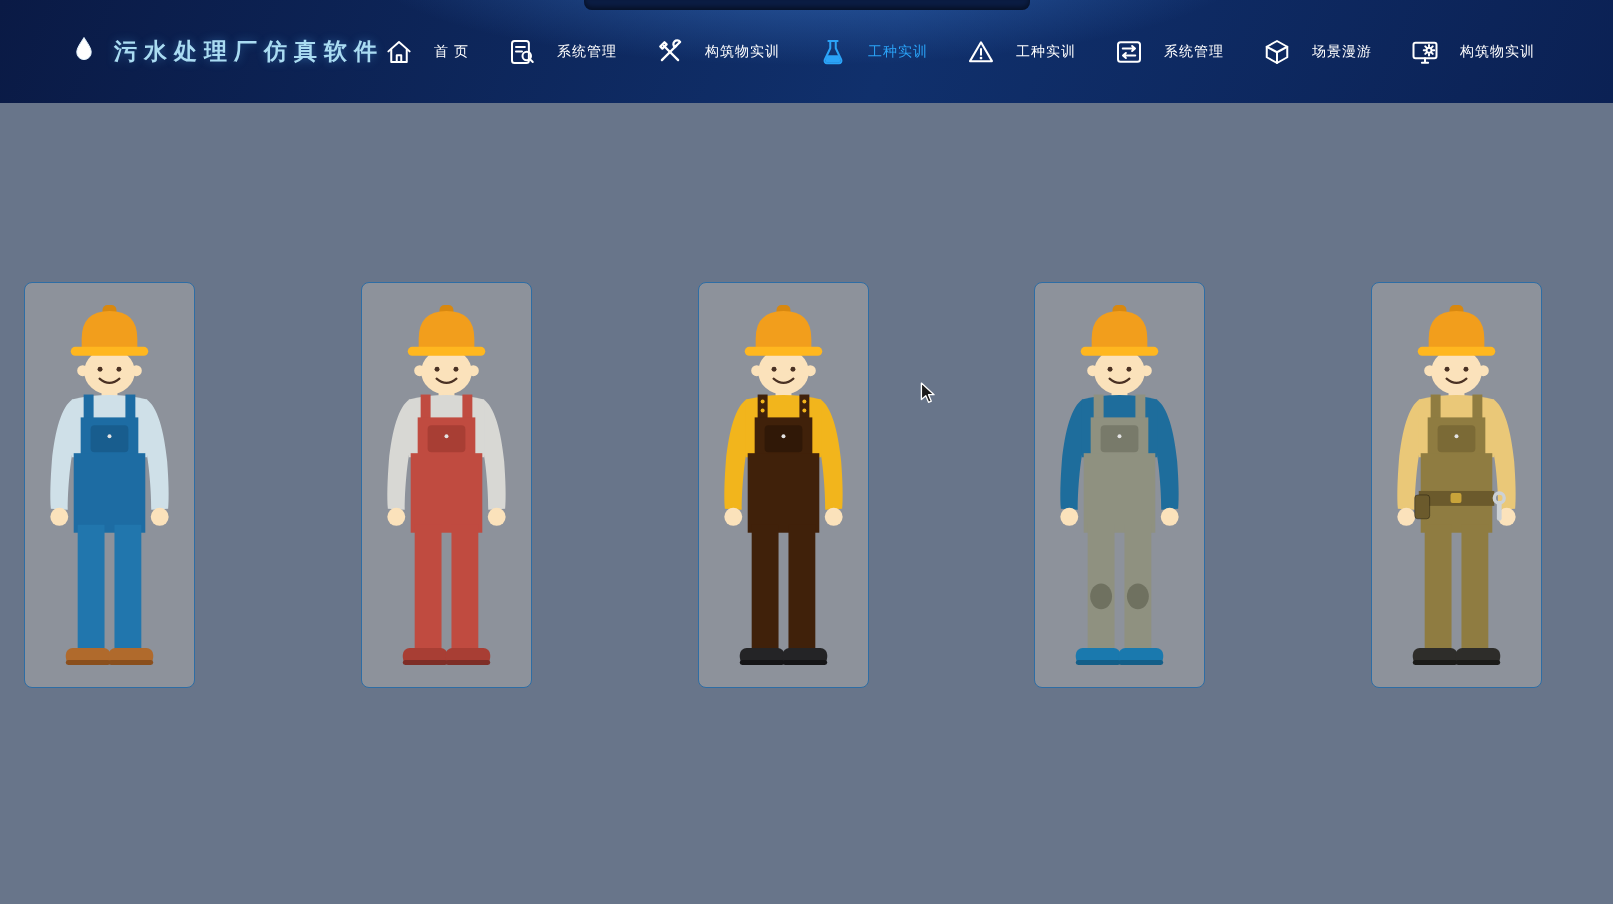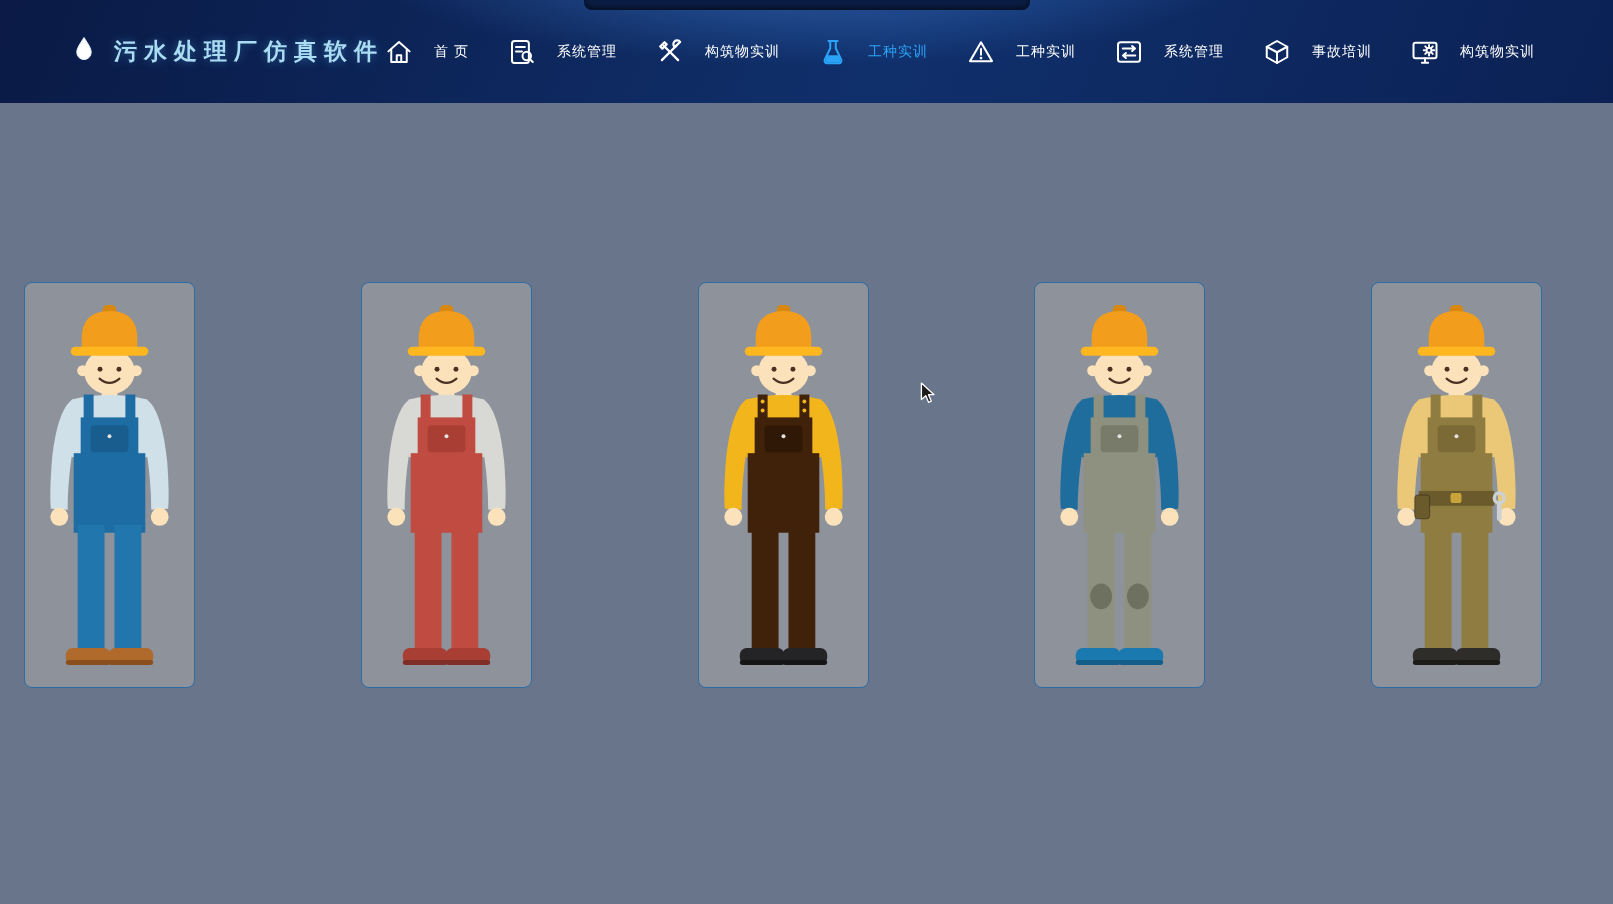--- a/index.html
+++ b/index.html
@@ -171,21 +171,21 @@
       <span class="nav-label">系统管理</span>
     </div>
 
     <div class="nav-item">
       <span class="nav-icon">
         <svg viewBox="0 0 24 24" fill="none" stroke="currentColor" stroke-width="1.6" stroke-linecap="round" stroke-linejoin="round">
           <path d="M12 3.2 L20.2 7.8 V16.2 L12 20.8 L3.8 16.2 V7.8 Z"></path>
           <path d="M3.8 7.8 L12 12.2 L20.2 7.8 M12 12.2 V20.8"></path>
         </svg>
       </span>
-      <span class="nav-label">事故培训</span>
+      <span class="nav-label">场景漫游</span>
     </div>
 
     <div class="nav-item">
       <span class="nav-icon">
         <svg viewBox="0 0 24 24" fill="none" stroke="currentColor" stroke-width="1.6" stroke-linecap="round" stroke-linejoin="round">
           <rect x="2.8" y="4.5" width="18.4" height="12.5" rx="1.6"></rect>
           <path d="M9.5 20.5 H14.5 M12 17 V20.5"></path>
           <circle cx="15.2" cy="10.5" r="2"></circle>
           <path d="M15.2 7.4 V6.3 M15.2 14.7 V13.6 M12.1 10.5 H11 M19.4 10.5 H18.3 M13 8.3 l-0.8 -0.8 M17.4 12.7 l0.8 0.8 M17.4 8.3 l0.8 -0.8 M13 12.7 l-0.8 0.8"></path>
         </svg>

